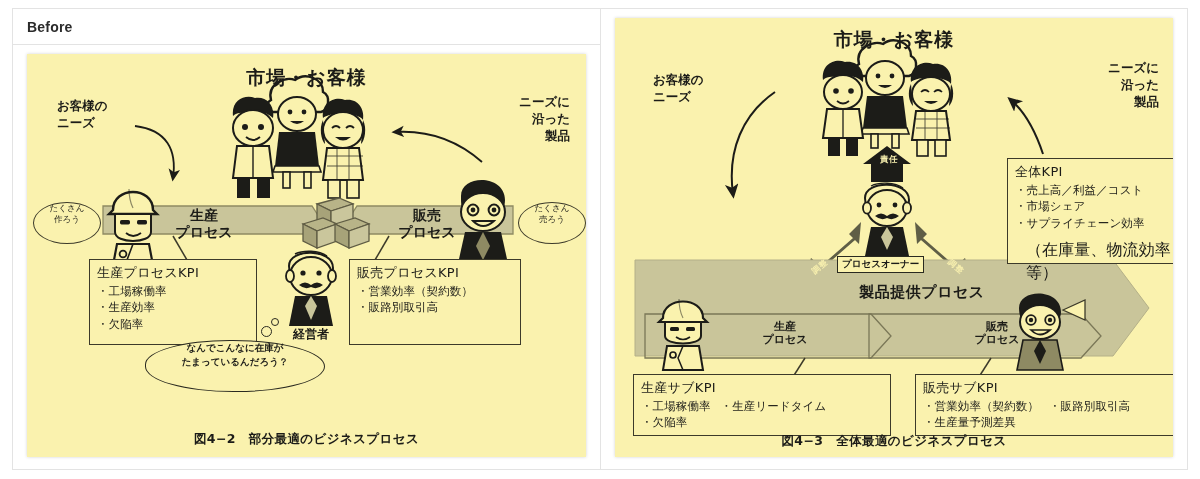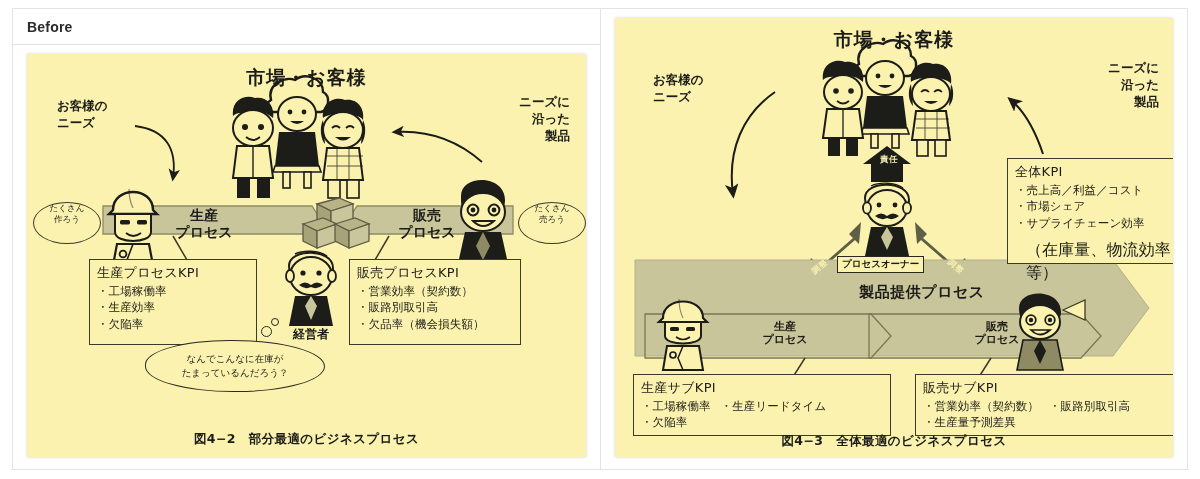--- a/index.html
+++ b/index.html
@@ -84,22 +84,22 @@
   
   .cloud{
     position:absolute;background:#faf2ae;
     border:1.5px solid #3c3a2a;border-radius:50%;
     display:flex;align-items:flex-start;justify-content:center;
     text-align:center;font-size:8.5px;line-height:1.3;
   }
   .thought{
     position:absolute;background:#faf2ae;
     border:1.6px solid #2a2a20;border-radius:48% 52% 50% 50%;
-    display:flex;align-items:center;justify-content:center;
-    text-align:center;font-size:9.5px;line-height:1.45;font-weight:normal;
+    display:flex;align-items:flex-start;justify-content:center;
+    text-align:center;font-size:9.5px;line-height:1.45;font-weight:bold;
   }
   .dot{position:absolute;background:#faf2ae;border:1.5px solid #2a2a20;border-radius:50%;}
   
   .caption{font-size:12.5px;font-weight:bold;letter-spacing:.4px;}
   svg{position:absolute;left:0;top:0;overflow:visible;}
   .arrow-tag{
     position:absolute;font-size:8px;font-weight:bold;color:#f7efae;
     letter-spacing:1px;
   }
   .tag-box{
@@ -268,21 +268,20 @@
             <span class="kb-title jp">生産プロセスKPI</span>
             <span class="kb-item jp">・工場稼働率</span>
             <span class="kb-item jp">・生産効率</span>
             <span class="kb-item jp">・欠陥率</span>
           </div>
 
           <div class="kbox" style="left:322px;top:205px;width:172px;height:86px;">
             <span class="kb-title jp">販売プロセスKPI</span>
             <span class="kb-item jp">・営業効率（契約数）</span>
             <span class="kb-item jp">・販路別取引高</span>
-            <span class="kb-item jp">・欠品率（機会損失額）</span>
           </div>
 
           <div class="t jp bold" style="left:248px;top:273px;width:72px;text-align:center;font-size:12px;">経営者</div>
 
           <div class="dot" style="left:244px;top:264px;width:6px;height:6px;"></div>
           <div class="dot" style="left:234px;top:272px;width:9px;height:9px;"></div>
           <div class="thought" style="left:118px;top:286px;width:178px;height:50px;">
             <span class="jp" style="white-space: pre-line;">なんでこんなに在庫が
 たまっているんだろう？</span>
           </div>

